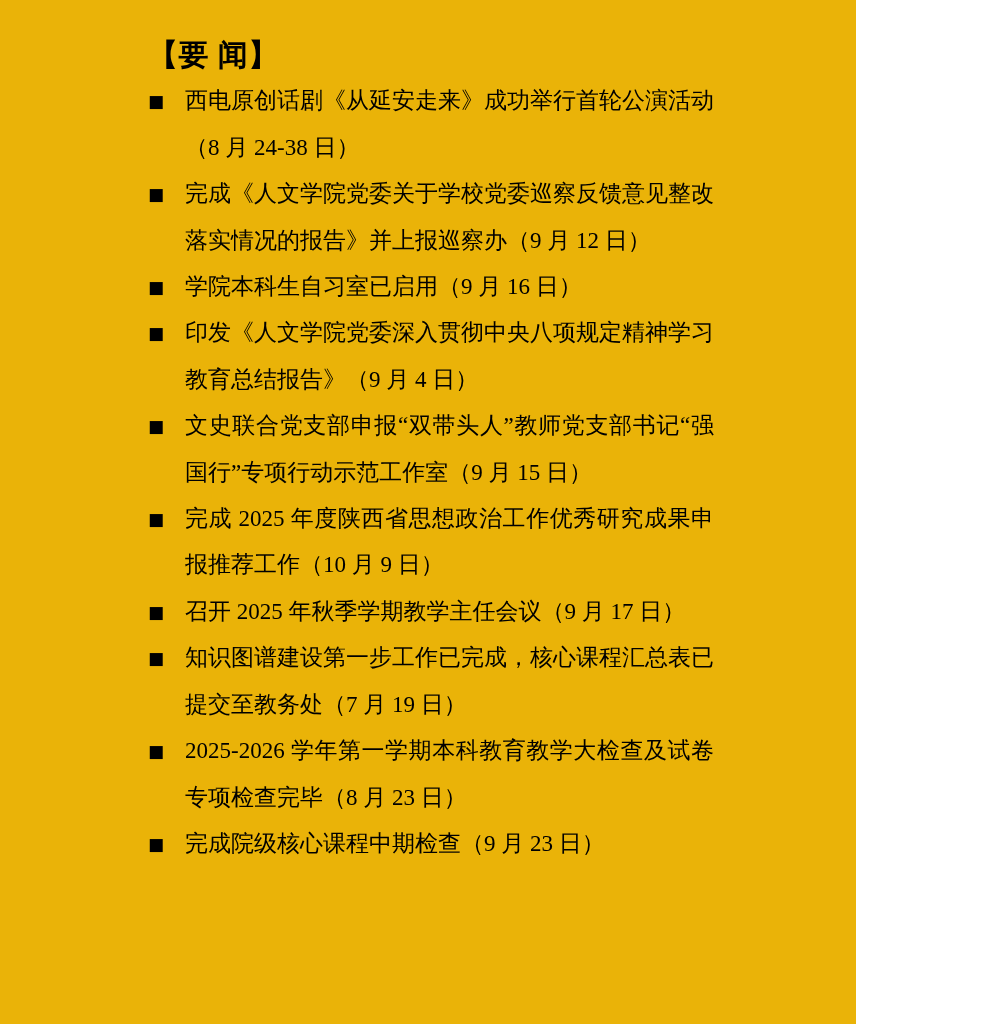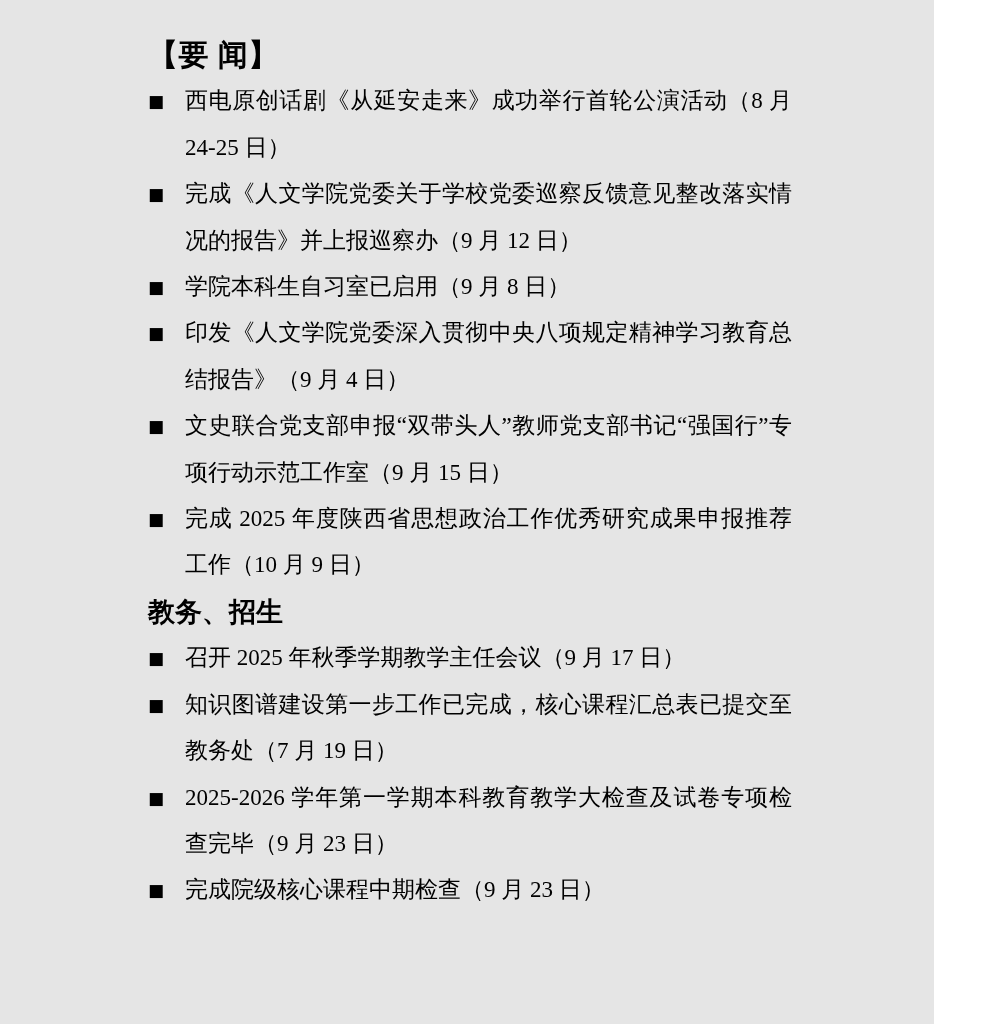--- a/index.html
+++ b/index.html
@@ -8,25 +8,25 @@
     background: #ffffff;
   }
   body {
     width: 982px;
     height: 1024px;
     color: #000000;
     font-family: "Liberation Serif", "DejaVu Serif", serif;
   }
   .page {
     box-sizing: border-box;
-    width: 934px;
+    width: 856px;
     height: 1024px;
     padding: 32px 142px 0 148px;
     overflow: hidden;
-    background: #e5e5e5;
+    background: #eab308;
   }
   .heading {
     margin: 0;
     font-family: "Liberation Sans", "DejaVu Sans", sans-serif;
     font-weight: 700;
     font-size: 30px;
     line-height: 46.4px;
     letter-spacing: 0.5px;
     white-space: pre;
   }
@@ -55,52 +55,51 @@
     text-justify: inter-character;
   }
 </style>
 </head>
 <body>
 
 <div class="page" id="doc">
     <h2 class="heading">【要 闻】</h2>
     <div class="item">
       <span class="bullet">■</span>
-      <span class="text">西电原创话剧《从延安走来》成功举行首轮公演活动（8 月 24-25 日）</span>
+      <span class="text">西电原创话剧《从延安走来》成功举行首轮公演活动（8 月 24-38 日）</span>
     </div>
     <div class="item">
       <span class="bullet">■</span>
       <span class="text">完成《人文学院党委关于学校党委巡察反馈意见整改落实情况的报告》并上报巡察办（9 月 12 日）</span>
     </div>
     <div class="item">
       <span class="bullet">■</span>
-      <span class="text">学院本科生自习室已启用（9 月 8 日）</span>
+      <span class="text">学院本科生自习室已启用（9 月 16 日）</span>
     </div>
     <div class="item">
       <span class="bullet">■</span>
       <span class="text">印发《人文学院党委深入贯彻中央八项规定精神学习教育总结报告》（9 月 4 日）</span>
     </div>
     <div class="item">
       <span class="bullet">■</span>
       <span class="text">文史联合党支部申报“双带头人”教师党支部书记“强国行”专项行动示范工作室（9 月 15 日）</span>
     </div>
     <div class="item">
       <span class="bullet">■</span>
       <span class="text">完成 2025 年度陕西省思想政治工作优秀研究成果申报推荐工作（10 月 9 日）</span>
     </div>
-    <h3 class="subheading">教务、招生</h3>
     <div class="item">
       <span class="bullet">■</span>
       <span class="text">召开 2025 年秋季学期教学主任会议（9 月 17 日）</span>
     </div>
     <div class="item">
       <span class="bullet">■</span>
       <span class="text">知识图谱建设第一步工作已完成，核心课程汇总表已提交至教务处（7 月 19 日）</span>
     </div>
     <div class="item">
       <span class="bullet">■</span>
-      <span class="text">2025-2026 学年第一学期本科教育教学大检查及试卷专项检查完毕（9 月 23 日）</span>
+      <span class="text">2025-2026 学年第一学期本科教育教学大检查及试卷专项检查完毕（8 月 23 日）</span>
     </div>
     <div class="item">
       <span class="bullet">■</span>
       <span class="text">完成院级核心课程中期检查（9 月 23 日）</span>
     </div>
   </div>
 
 </body></html>

